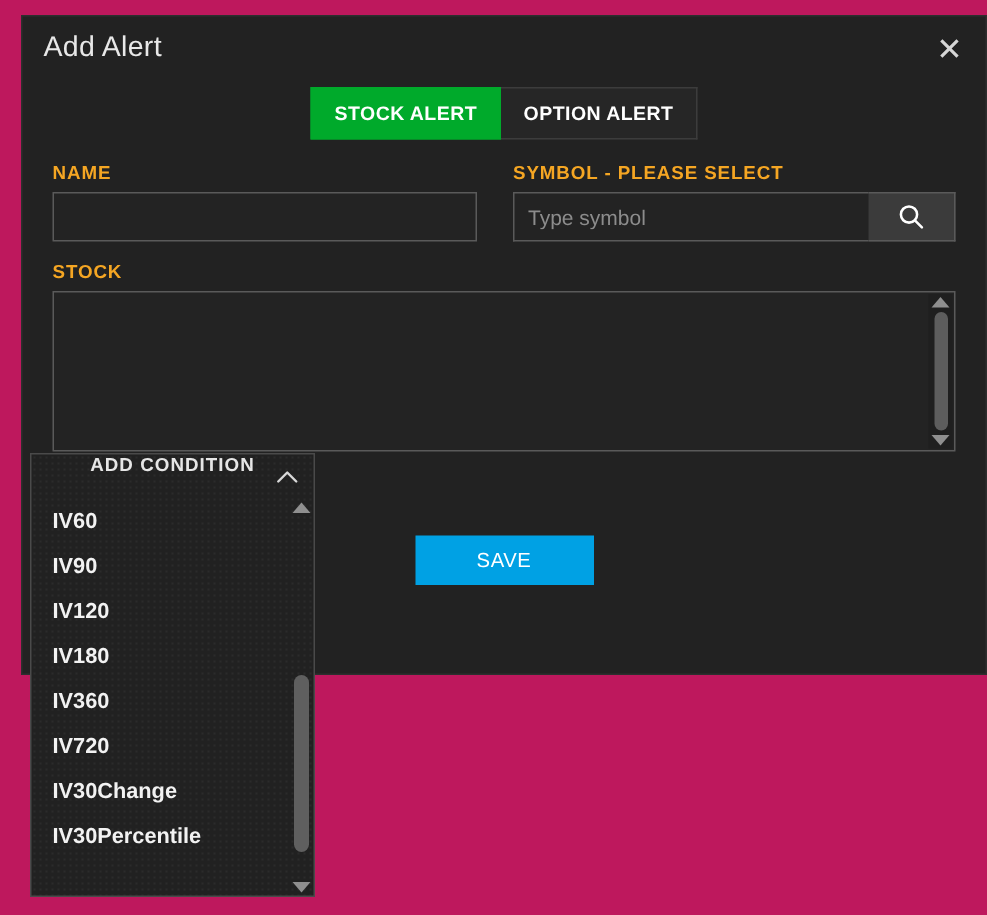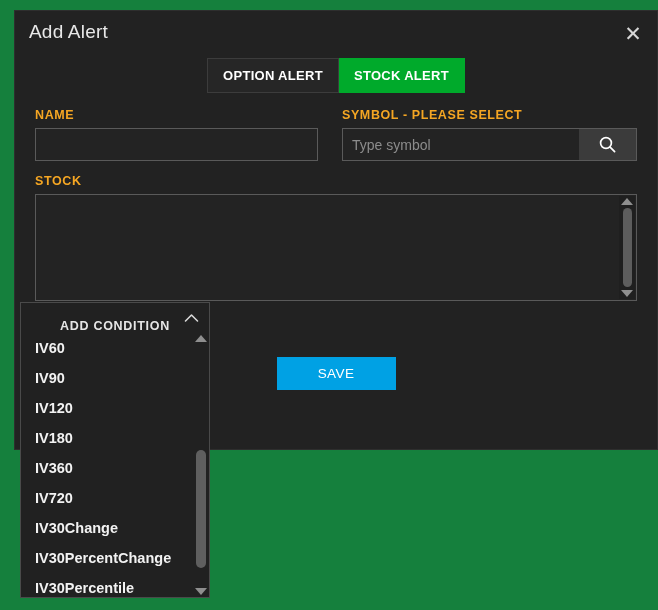--- a/index.html
+++ b/index.html
@@ -9,21 +9,21 @@
     height: 610px;
     background: #000000;
     font-family: "Liberation Sans", sans-serif;
     overflow: hidden;
   }
 
   #root {
     position: relative;
     width: 658px;
     height: 610px;
-    background: #15803d;
+    background: #be185d;
   }
 
   
   .modal {
     position: absolute;
     left: 14px;
     top: 10px;
     width: 644px;
     height: 440px;
     background: #222222;
@@ -224,21 +224,21 @@
     background: #212121;
     border: 1px solid #4a4a4a;
     z-index: 40;
     background-image: radial-gradient(#2b2b2b 0.5px, transparent 0.5px);
     background-size: 4px 4px;
     overflow: hidden;
   }
   .dd-header {
     height: 30px;
     display: flex;
-    align-items: flex-end;
+    align-items: flex-start;
     justify-content: center;
     position: relative;
     color: #e6e6e6;
     font-size: 12.5px;
     font-weight: bold;
     letter-spacing: 0.7px;
     cursor: pointer;
   }
   .dd-chevron {
     position: absolute;
@@ -294,22 +294,22 @@
 <div id="root">
 
   <div class="modal">
 
     <div class="modal-header">
       <div class="modal-title">Add Alert</div>
       <button class="close-btn">✕</button>
     </div>
 
     <div class="tabs">
+      <div class="tab active">STOCK ALERT</div>
       <div class="tab">OPTION ALERT</div>
-      <div class="tab active">STOCK ALERT</div>
     </div>
 
     <div class="form-area">
 
       <div class="row">
 
         <div class="field-name">
           <span class="field-label">NAME</span>
           <input class="text-input" type="text" placeholder="" style="">
         </div>
@@ -358,21 +358,20 @@
     </div>
 
     <div class="dd-list">
       <div class="dd-item">IV60</div>
       <div class="dd-item">IV90</div>
       <div class="dd-item">IV120</div>
       <div class="dd-item">IV180</div>
       <div class="dd-item">IV360</div>
       <div class="dd-item">IV720</div>
       <div class="dd-item">IV30Change</div>
-      <div class="dd-item">IV30PercentChange</div>
       <div class="dd-item">IV30Percentile</div>
 
       <div class="dd-scrollbar">
         <div class="sb-arrow-up"></div>
         <div class="dd-sb-track">
           <div class="dd-sb-thumb"></div>
         </div>
         <div class="sb-arrow-down"></div>
       </div>
     </div>

